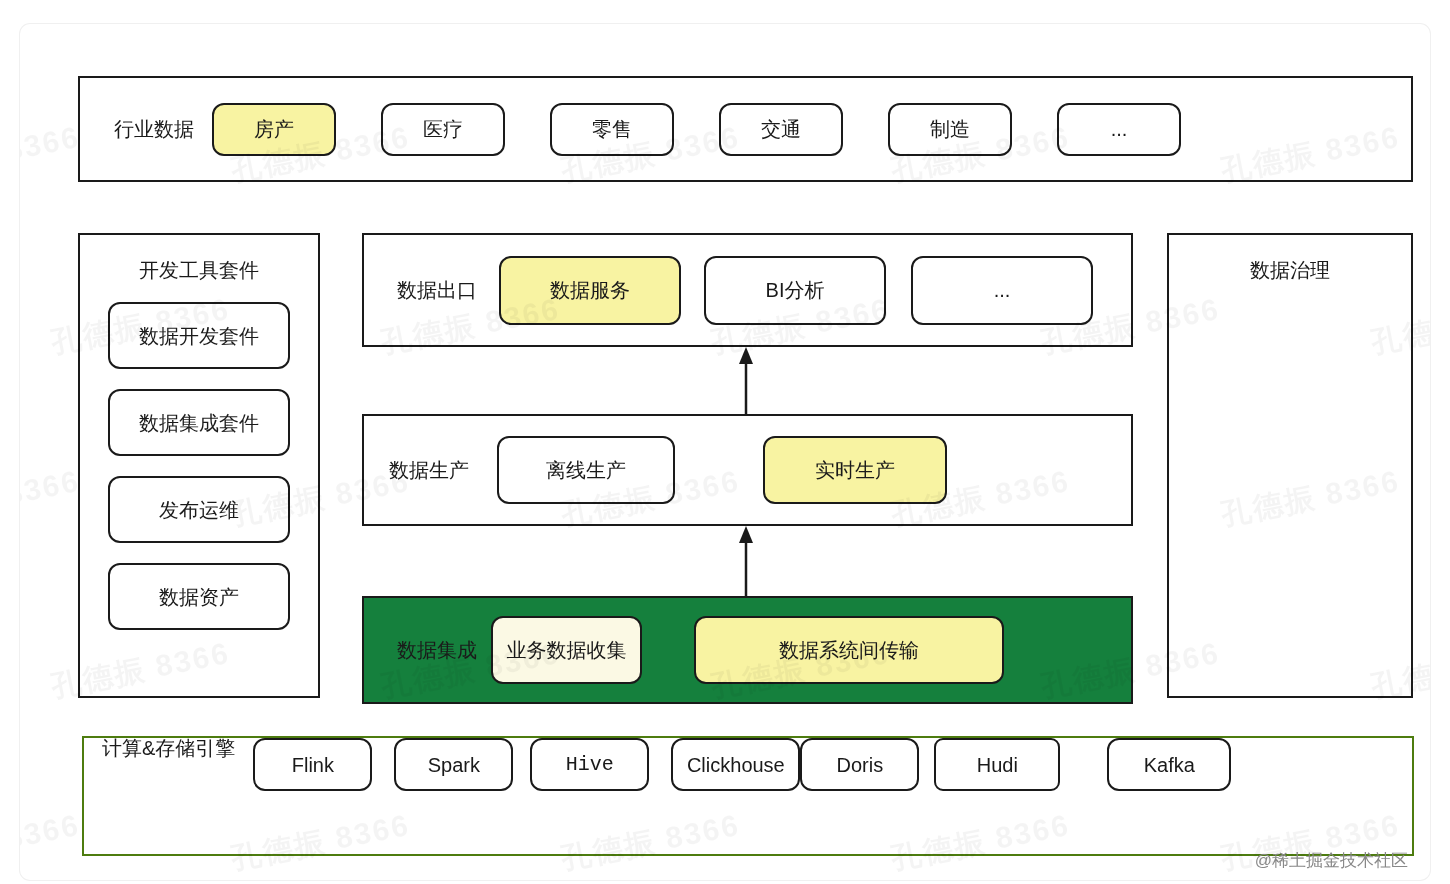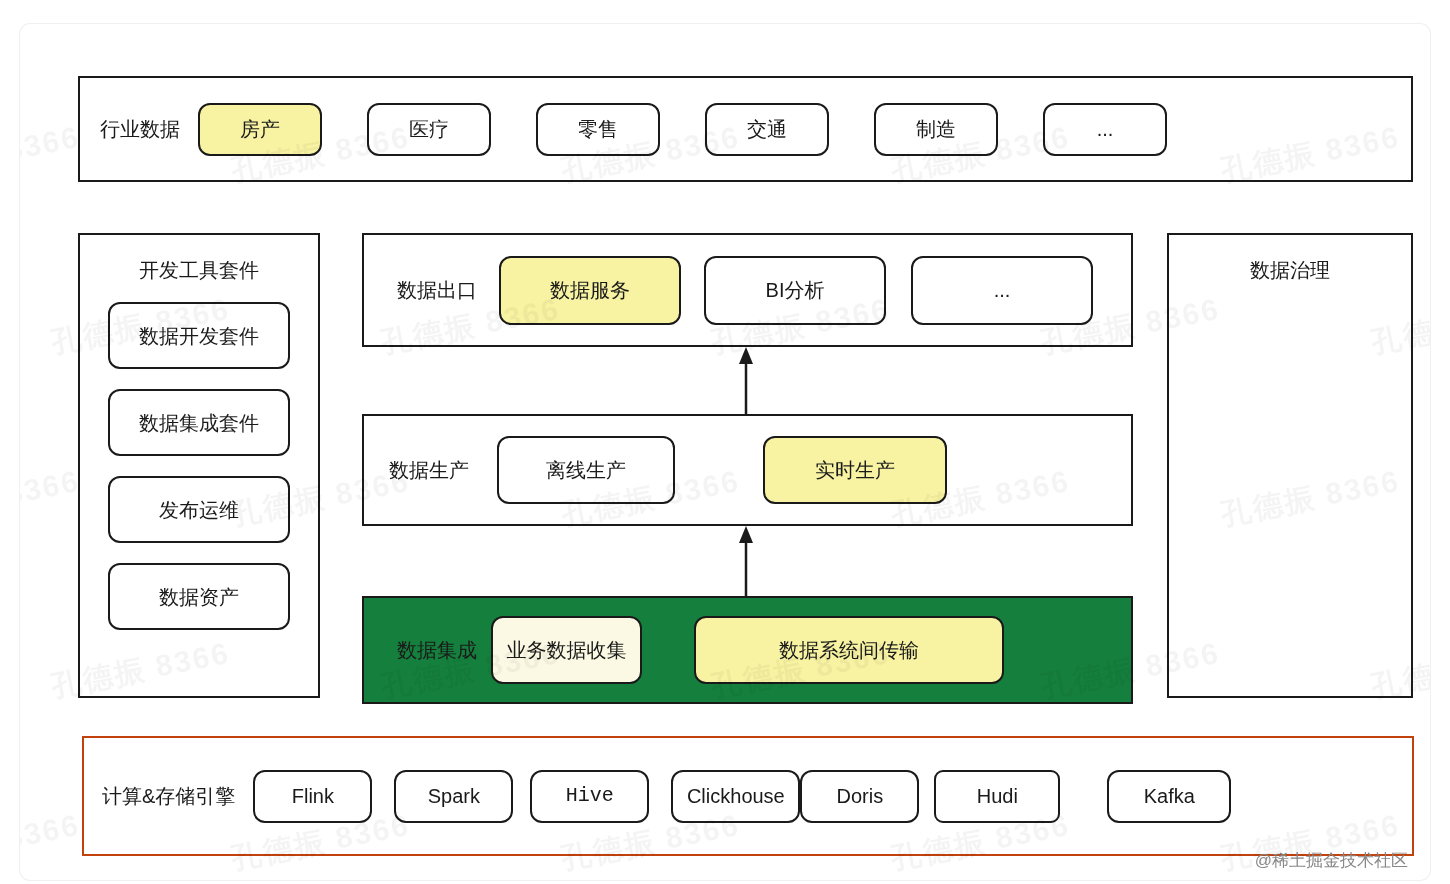--- a/index.html
+++ b/index.html
@@ -71,21 +71,21 @@
     white-space: nowrap;
     line-height: 1;
   }
   .chip.hl { background: #f8f3a2; }
   .chip.cream { background: #fbf9e4; }
 
   
   #industry-band {
     left: 58px; top: 52px;
     width: 1335px; height: 106px;
-    padding-left: 20px;
+    padding-left: 34px;
     z-index: 2;
   }
   #industry-band .band-label { margin-right: 18px; }
   #industry-chips { display: flex; align-items: flex-end; }
   #industry-chips .chip {
     width: 124px; height: 53px;
     margin-right: 45px;
   }
 
   
@@ -176,24 +176,24 @@
     z-index: 3;
   }
   #arrow-produce-to-outlet { left: 714px; top: 323px; height: 68px; }
   #arrow-integrate-to-produce { left: 714px; top: 502px; height: 71px; }
 
   
   #engine-band {
     position: absolute;
     left: 62px; top: 712px;
     width: 1332px; height: 120px;
-    border: 2px solid #c2410c;
+    border: 2px solid #4d7c0f;
     background: #ffffff;
     display: flex;
-    align-items: center;
+    align-items: flex-start;
     padding-left: 18px;
     z-index: 2;
   }
   #engine-band .band-label { margin-right: 18px; font-size: 20px; }
   #engine-chips { display: flex; align-items: center; }
   #engine-chips .chip {
     height: 53px;
     margin-right: 14px;
   }
   #engine-chips .chip:nth-child(1) { width: 119px; margin-right: 22px; }

